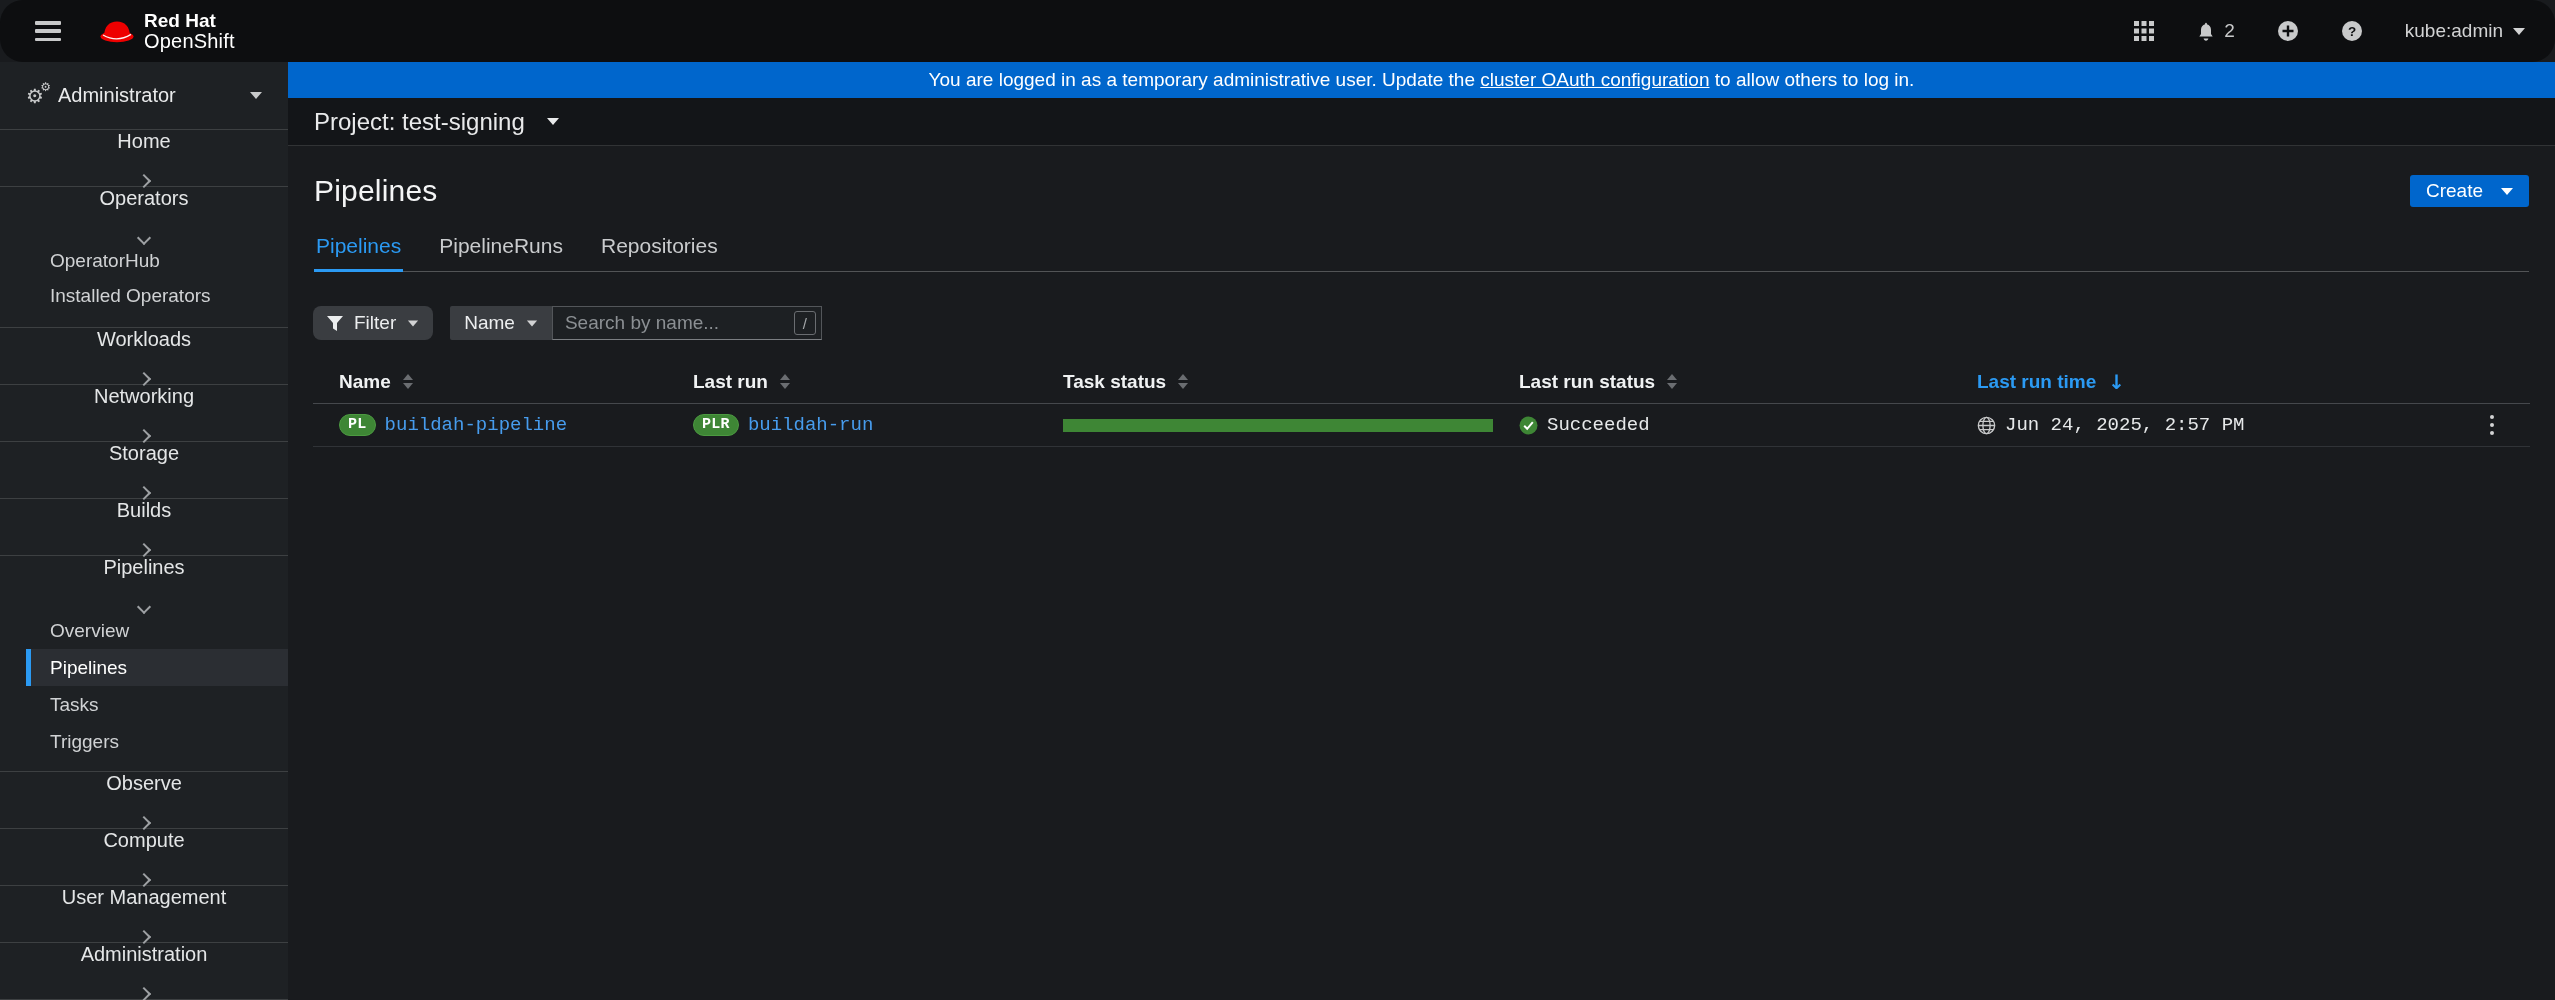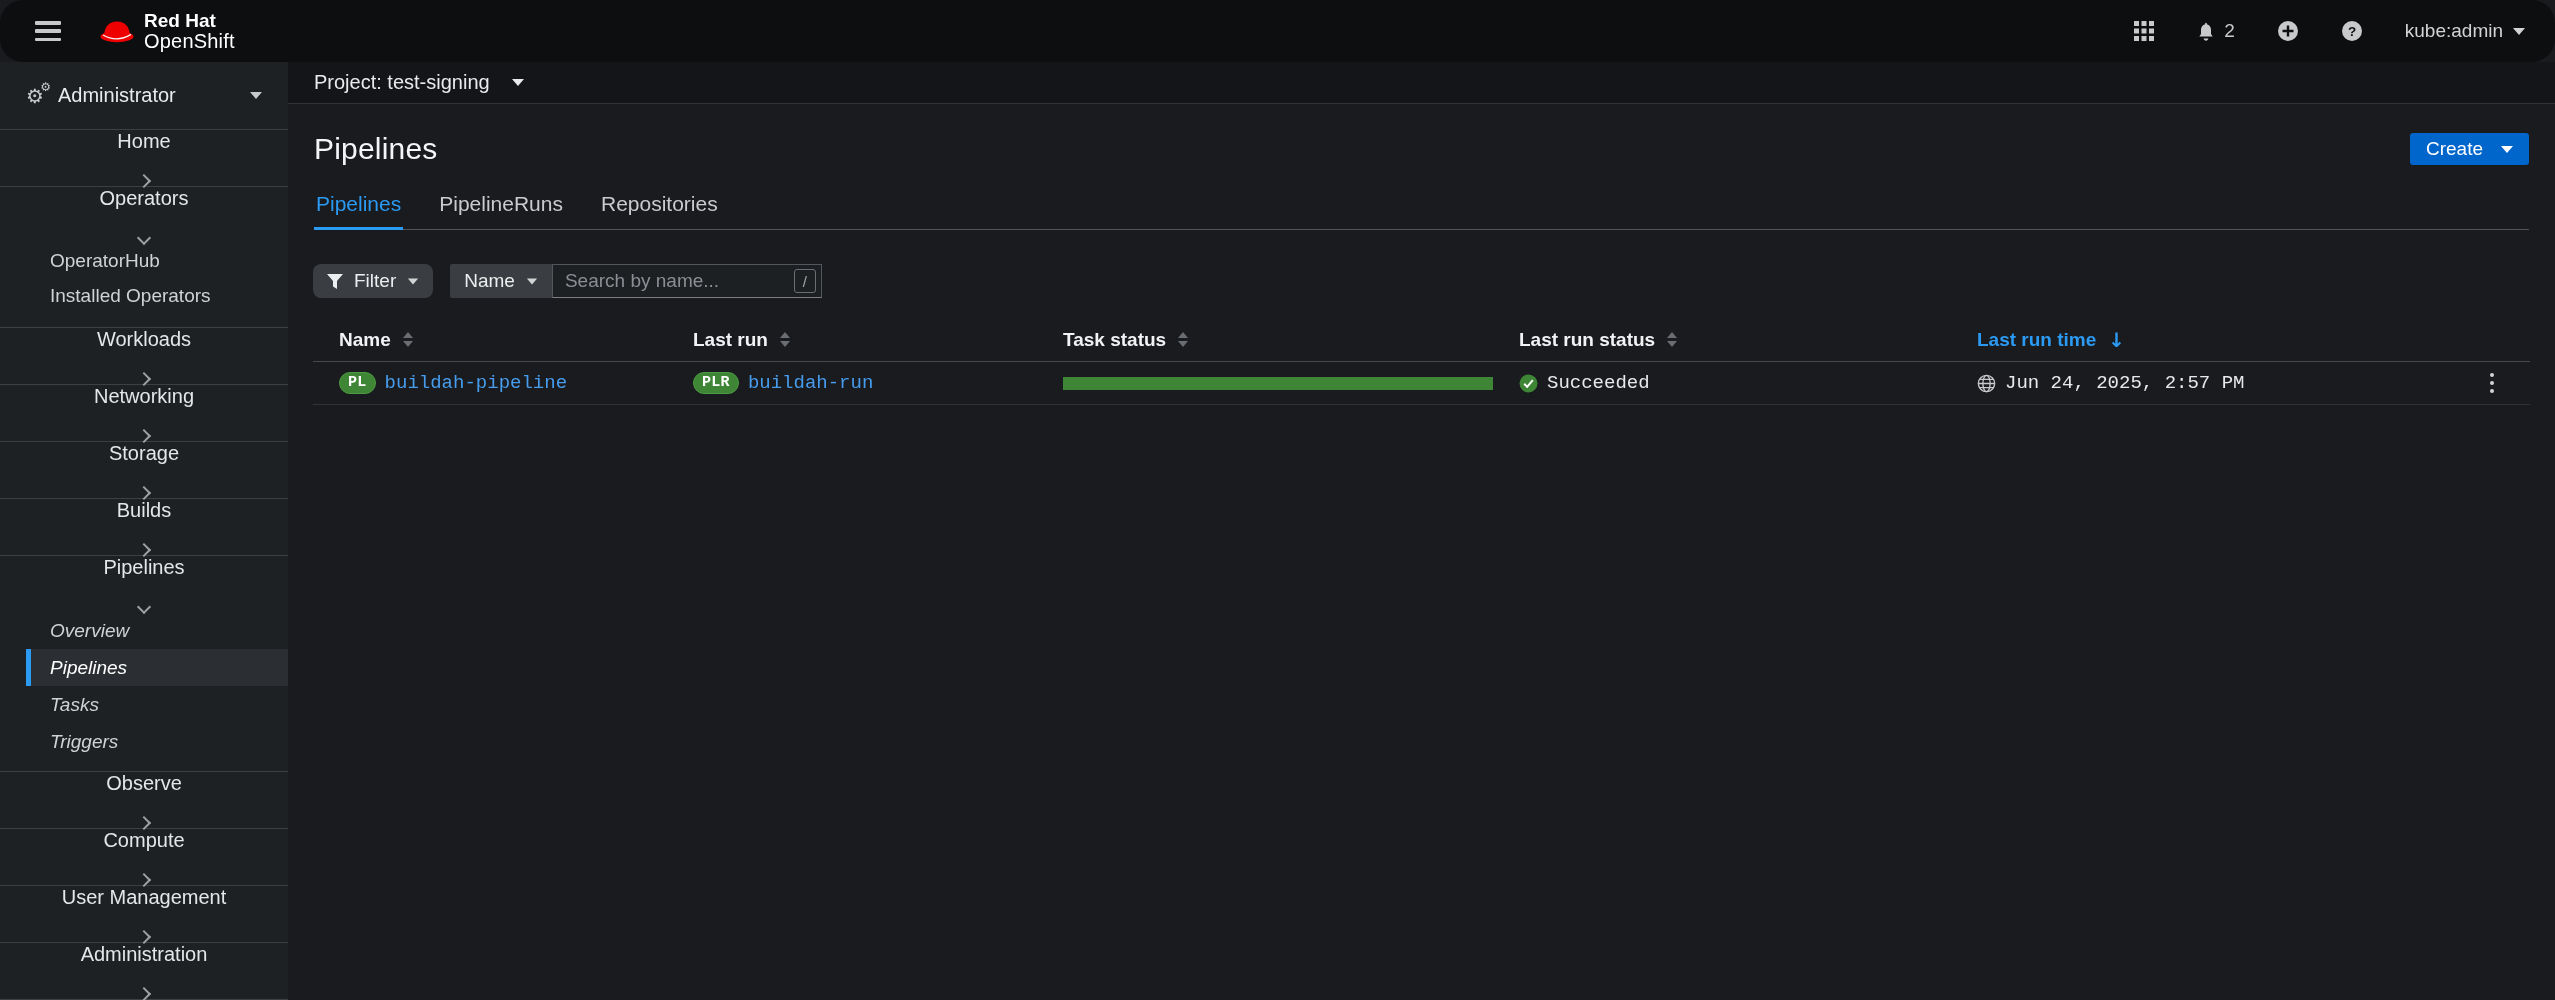--- a/index.html
+++ b/index.html
@@ -33,33 +33,33 @@
   .sidebar { width:288px; background:#1e2124; flex:none; overflow:hidden; }
   .side-sec { border-bottom:1px solid rgba(255,255,255,.14); }
   .persp-row { height:67px; display:flex; align-items:center; padding:0 26px; gap:14px;
     font-size:20px; color:#e9eaeb; cursor:pointer; }
   .persp-row .spacer, .nav-row .spacer { flex:1; }
   .cogs { position:relative; font-family:"DejaVu Sans",sans-serif; color:#c8c9ca; font-size:20px; line-height:1; }
   .cogs .cog-sm { position:absolute; font-size:12px; top:-5px; right:-7px; }
   .nav-row { height:56px; display:flex; align-items:center; padding:0 26px; gap:10px;
     font-size:20px; color:#e4e6e7; cursor:pointer;flex-direction:column; }
   .subnav { margin-left:26px; padding-bottom:14px; }
-  .subnav.pipelines { padding-bottom:11px;font-style:italic; }
+  .subnav.pipelines { padding-bottom:11px; }
   .sub-item { height:35px; display:flex; align-items:center; padding-left:24px; font-size:19px;
     color:#d0d2d4; cursor:pointer; }
   .subnav.pipelines .sub-item { height:37px; }
   .sub-item.active { background:#2b2e33; border-left:5px solid #2b9af3; padding-left:19px; color:#fff; }
 
   
   .main { flex:1; display:flex; flex-direction:column; background:#191b1e; min-width:0; }
   .banner { height:36px; background:#0066cc; color:#fff; font-size:19px; display:flex;
     align-items:center; justify-content:center; gap:0; white-space:pre; }
   .banner a { color:#fff; text-decoration:underline; cursor:pointer; }
-  .project-bar { height:42px; background:#131518; border-bottom:1px solid rgba(255,255,255,.13);
-    display:flex; align-items:center; padding:0 26px; gap:22px; font-size:20px; color:#e9eaeb; }
+  .project-bar { height:48px; background:#131518; border-bottom:1px solid rgba(255,255,255,.13);
+    display:flex; align-items:center; padding:0 26px; gap:22px; font-size:24px; color:#e9eaeb; }
   .project-bar .caret-down { cursor:pointer; }
 
   .page-header { display:flex; align-items:center; justify-content:space-between; padding:28px 26px 0 26px; }
   .page-title { font-size:30px; font-weight:400; color:#f4f5f6; letter-spacing:.2px; }
   .create-btn { background:#0066cc; color:#fff; border:none; height:32px; padding:0 16px;
     font-size:19px; border-radius:3px; display:flex; align-items:center; gap:18px; cursor:pointer;
     font-family:inherit; }
 
   .tabs { display:flex; gap:34px; margin:26px 26px 0 26px; border-bottom:1px solid rgba(255,255,255,.25); }
   .tab { padding:0 2px 13px 2px; font-size:21px; color:#c9cbcd; cursor:pointer; position:relative; }
@@ -287,20 +287,23 @@
     <div class="side-sec">
       <div class="nav-row">
         <span>Administration</span>
         <span class="spacer"></span>
           <span class="chev right"></span>
       </div>
     </div>
   </nav>
 
   <main class="main">
+    <div class="banner">
+      <span>You are logged in as a temporary administrative user. Update the </span><a>cluster OAuth configuration</a><span> to allow others to log in.</span>
+    </div>
 
     <div class="project-bar">
       <span>Project: test-signing</span>
       <span class="caret-down" style="color:#e9eaeb"></span>
     </div>
 
     <div class="page-header">
       <h1 class="page-title">Pipelines</h1>
       <button class="create-btn">
         <span>Create</span>

